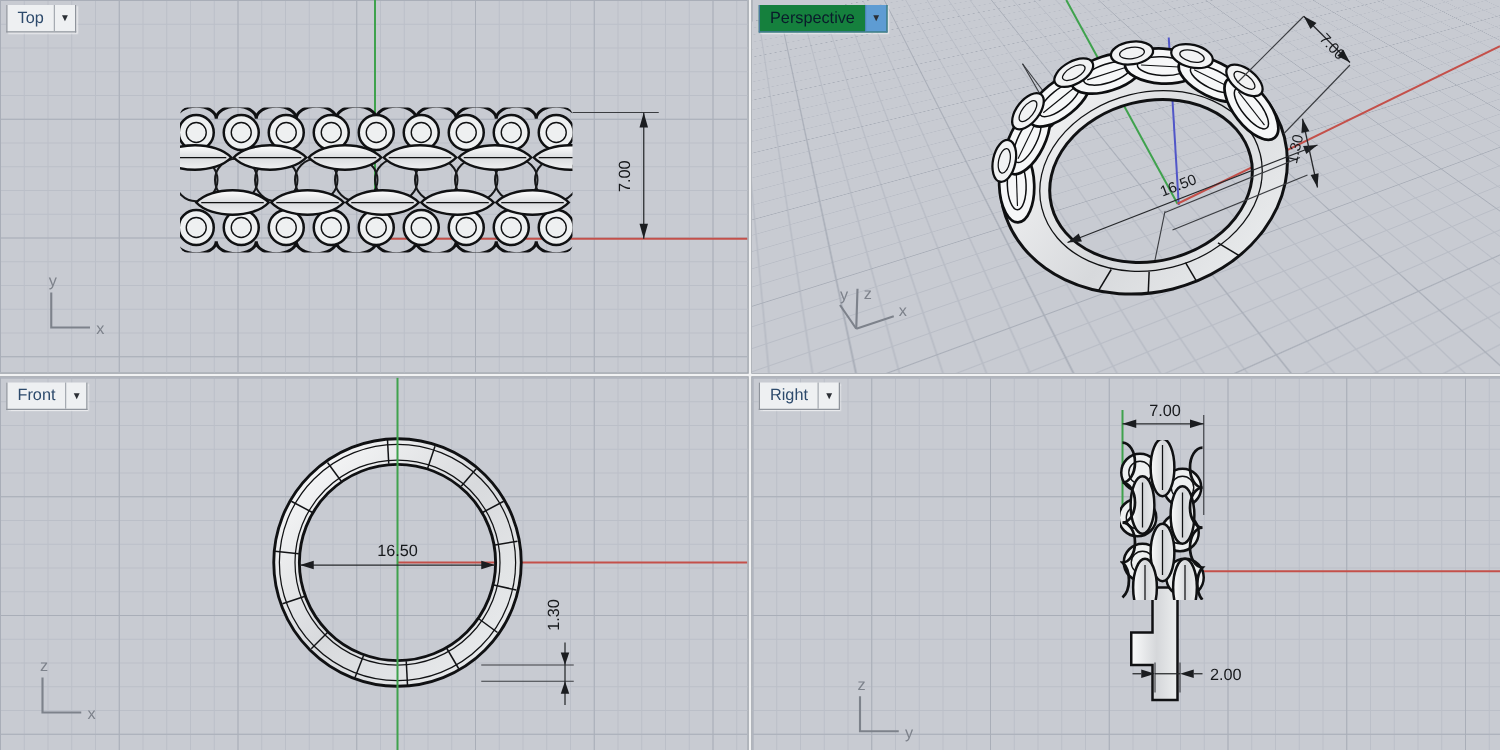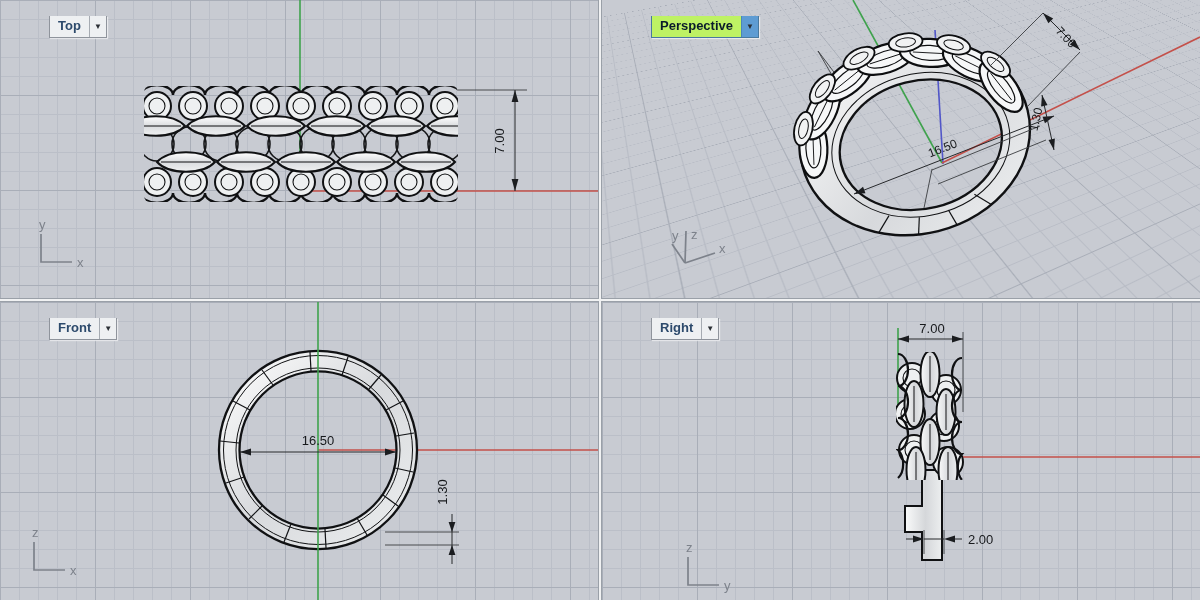--- a/index.html
+++ b/index.html
@@ -34,35 +34,34 @@
       linear-gradient(to bottom,#a9aeb8 1px,transparent 1px),
       linear-gradient(to right,#b9bdc6 1px,transparent 1px),
       linear-gradient(to bottom,#b9bdc6 1px,transparent 1px);
     background-size:110px 110px,110px 110px,22px 22px,22px 22px;
     transform:perspective(650px) rotateX(56deg) rotateZ(-32deg);
   }
 
   .vp-svg{position:absolute;left:0;top:0;z-index:2;}
 
   .vp-tab{
-    position:absolute;top:16px;left:5px;height:21px;z-index:6;
+    position:absolute;top:4px;left:5px;height:21px;z-index:6;
     display:flex;align-items:stretch;
     background:#eef0f2;border:1px solid #8f949c;border-top:none;
-    color:#2d4a6c;font-size:13px;font-weight:bold;
+    color:#2d4a6c;font-size:13px;font-weight:normal;
     box-shadow:1px 1px 1px rgba(255,255,255,.6);
     cursor:default;
-    margin-left:44px;
   }
   .vp-tab .vp-tab-label{padding:2px 8px 0 8px;}
   .vp-tab .vp-tab-arrow{
     width:16px;border-left:1px solid #a6abb2;
     display:flex;align-items:center;justify-content:center;
     font-size:8px;color:#2b2f35;
   }
-  .vp-tab.active{background:#bef264;border-color:#49799f;color:#0a1b2b;}
+  .vp-tab.active{background:#15803d;border-color:#49799f;color:#0a1b2b;}
   .vp-tab.active .vp-tab-arrow{border-left-color:#4c86b8;background:#5e9cd3;}
 
   .dim-text{font:13px "Liberation Sans",sans-serif;fill:#17191c;}
   .dim-text-sm{font:12px "Liberation Sans",sans-serif;fill:#17191c;}
   .axis-label{font:13px "Liberation Sans",sans-serif;fill:#7d828b;}
   .dim-line{stroke:#26282b;stroke-width:1;fill:none;}
   .dim-ext{stroke:#3a3c40;stroke-width:0.9;fill:none;}
   .dim-arrow{fill:#1b1d20;stroke:none;}
   .axis-glyph{stroke:#7d828b;stroke-width:1.7;fill:none;}
   .outline{stroke:#101113;fill:none;}

